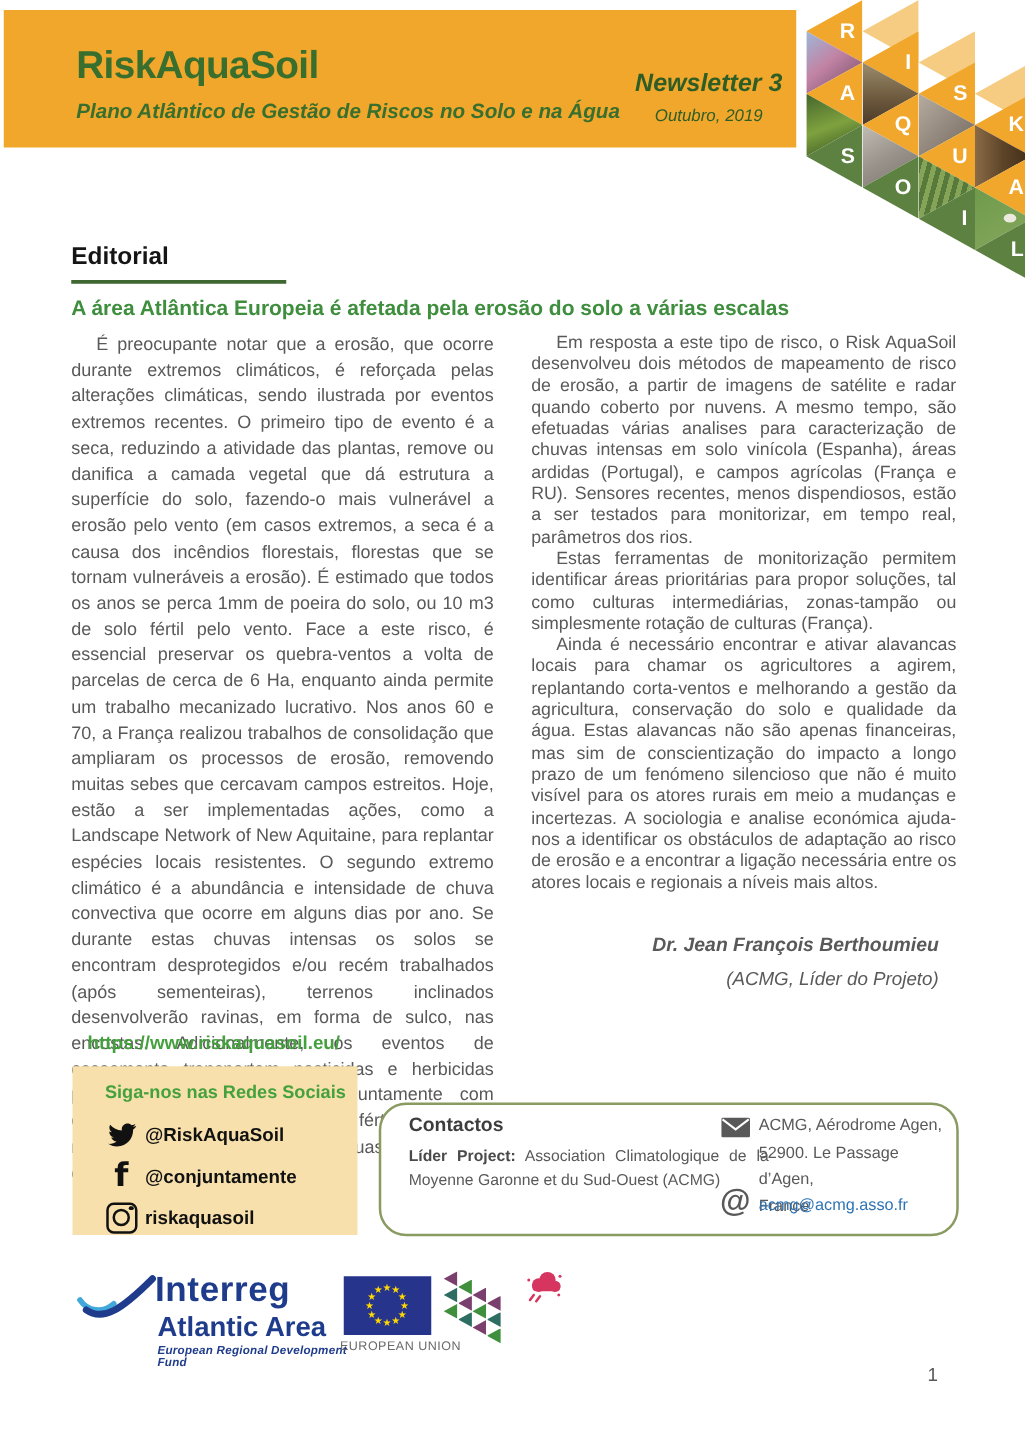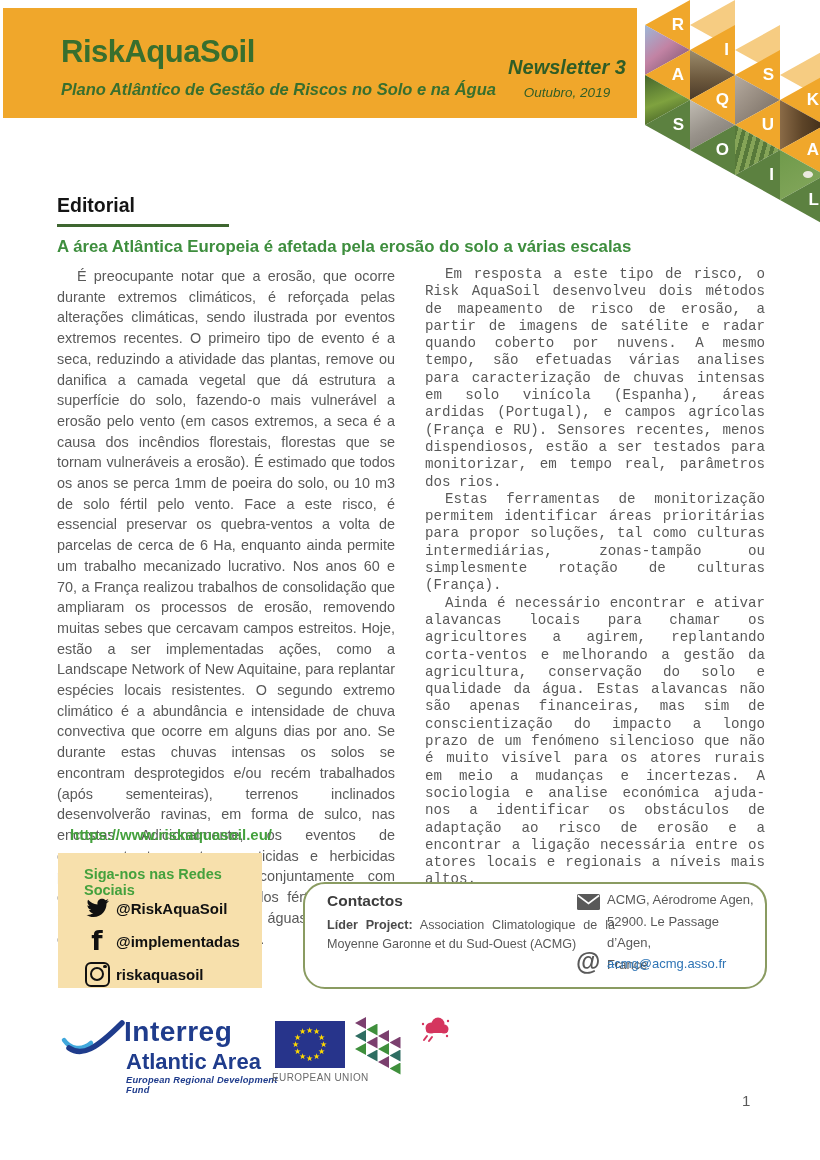--- a/index.html
+++ b/index.html
@@ -32,30 +32,30 @@
   .ph-rows{background:repeating-linear-gradient(105deg,#57793a 0 4px,#85a457 4px 8px);}
   .ph-sheep{background:linear-gradient(150deg,#6f9a4a 0%,#86a85e 100%);}
   .ph-sheep::after{content:"";position:absolute;left:52%;top:42%;width:10px;height:7px;background:#eceadf;border-radius:50%;}
 
   
   .ed-title{position:absolute;left:57px;top:194px;font-size:19.5px;font-weight:700;color:#151515;}
   .ed-rule{position:absolute;left:57px;top:224px;width:172px;height:3px;background:#3E6630;}
   .ed-headline{position:absolute;left:57px;top:237px;font-size:16.8px;font-weight:700;color:#3E8E3E;}
   .cols{position:absolute;left:57px;top:266px;width:708px;display:flex;gap:30px;}
   .colL{width:338px;}
-  .colR{width:340px;font-family:Liberation Mono, monospace;}
+  .colR{width:340px;}
   .colL p{margin:0;font-size:14.4px;line-height:20.7px;text-align:justify;text-indent:20px;color:#595959;hyphens:auto;}
   .colR p{margin:0;font-size:14.2px;line-height:17.3px;text-align:justify;text-indent:20px;color:#595959;hyphens:auto;}
   .signature{margin-top:32px;text-align:right;padding-right:14px;color:#595959;}
   .signature .sn{font-size:15.5px;font-weight:700;font-style:italic;}
   .signature .sr{font-size:15px;font-style:italic;margin-top:9px;}
 
   
   .site-url{position:absolute;left:70px;top:826px;font-size:15px;font-weight:700;color:#44A13D;text-decoration:none;cursor:pointer;}
-  .social-box{position:absolute;left:58px;top:853px;width:204px;height:135px;background:#F7E0AC;}
+  .social-box{position:absolute;left:58px;top:853px;width:228px;height:135px;background:#F7E0AC;}
   .social-box h3{margin:0;position:absolute;left:26px;top:13px;font-size:14.5px;font-weight:700;color:#44A13D;}
   .soc-row{position:absolute;left:20px;display:flex;align-items:center;height:30px;}
   .soc-ic{width:38px;display:flex;justify-content:center;align-items:center;}
   .soc-row a{font-size:15px;font-weight:700;color:#111;text-decoration:none;cursor:pointer;}
   .fbi{font-size:26px;font-weight:900;color:#111;line-height:1;font-family:"DejaVu Sans",sans-serif;}
   .ig{width:21px;height:21px;border:2.5px solid #111;border-radius:6px;position:relative;}
   .ig::before{content:"";position:absolute;inset:3.5px;border:2.5px solid #111;border-radius:50%;}
   .ig::after{content:"";position:absolute;top:1px;right:1px;width:3.5px;height:3.5px;background:#111;border-radius:50%;}
 
   
@@ -179,21 +179,21 @@
         <svg width="27" height="24" viewBox="0 0 24 24">
             <path fill="#111" d="M23.4 4.8c-.8.4-1.7.6-2.6.8.9-.6 1.6-1.5 2-2.5-.9.5-1.9.9-2.9 1.1C19 3.3 17.8 2.8 16.5 2.8c-2.5 0-4.6 2-4.6 4.6 0 .4 0 .7.1 1-3.8-.2-7.1-2-9.4-4.7-.4.7-.6 1.5-.6 2.3 0 1.6.8 3 2 3.8-.7 0-1.5-.2-2.1-.6v.1c0 2.2 1.6 4.1 3.7 4.5-.4.1-.8.2-1.2.2-.3 0-.6 0-.9-.1.6 1.8 2.3 3.2 4.3 3.2-1.6 1.2-3.6 2-5.7 2-.4 0-.7 0-1.1-.1 2 1.3 4.4 2.1 7 2.1 8.4 0 13-7 13-13v-.6c.9-.6 1.7-1.5 2.4-2.4z"></path>
           </svg>
       </span>
       <a>@RiskAquaSoil</a>
     </div>
     <div class="soc-row" style="top:73px">
       <span class="soc-ic">
           <span class="fbi">f</span>
         </span>
-      <a>@implementadas</a>
+      <a>@conjuntamente</a>
     </div>
     <div class="soc-row" style="top:106px">
       <span class="soc-ic">
           <span class="ig"></span>
         </span>
       <a>riskaquasoil</a>
     </div>
   </div>
 
   <div class="contacts">

